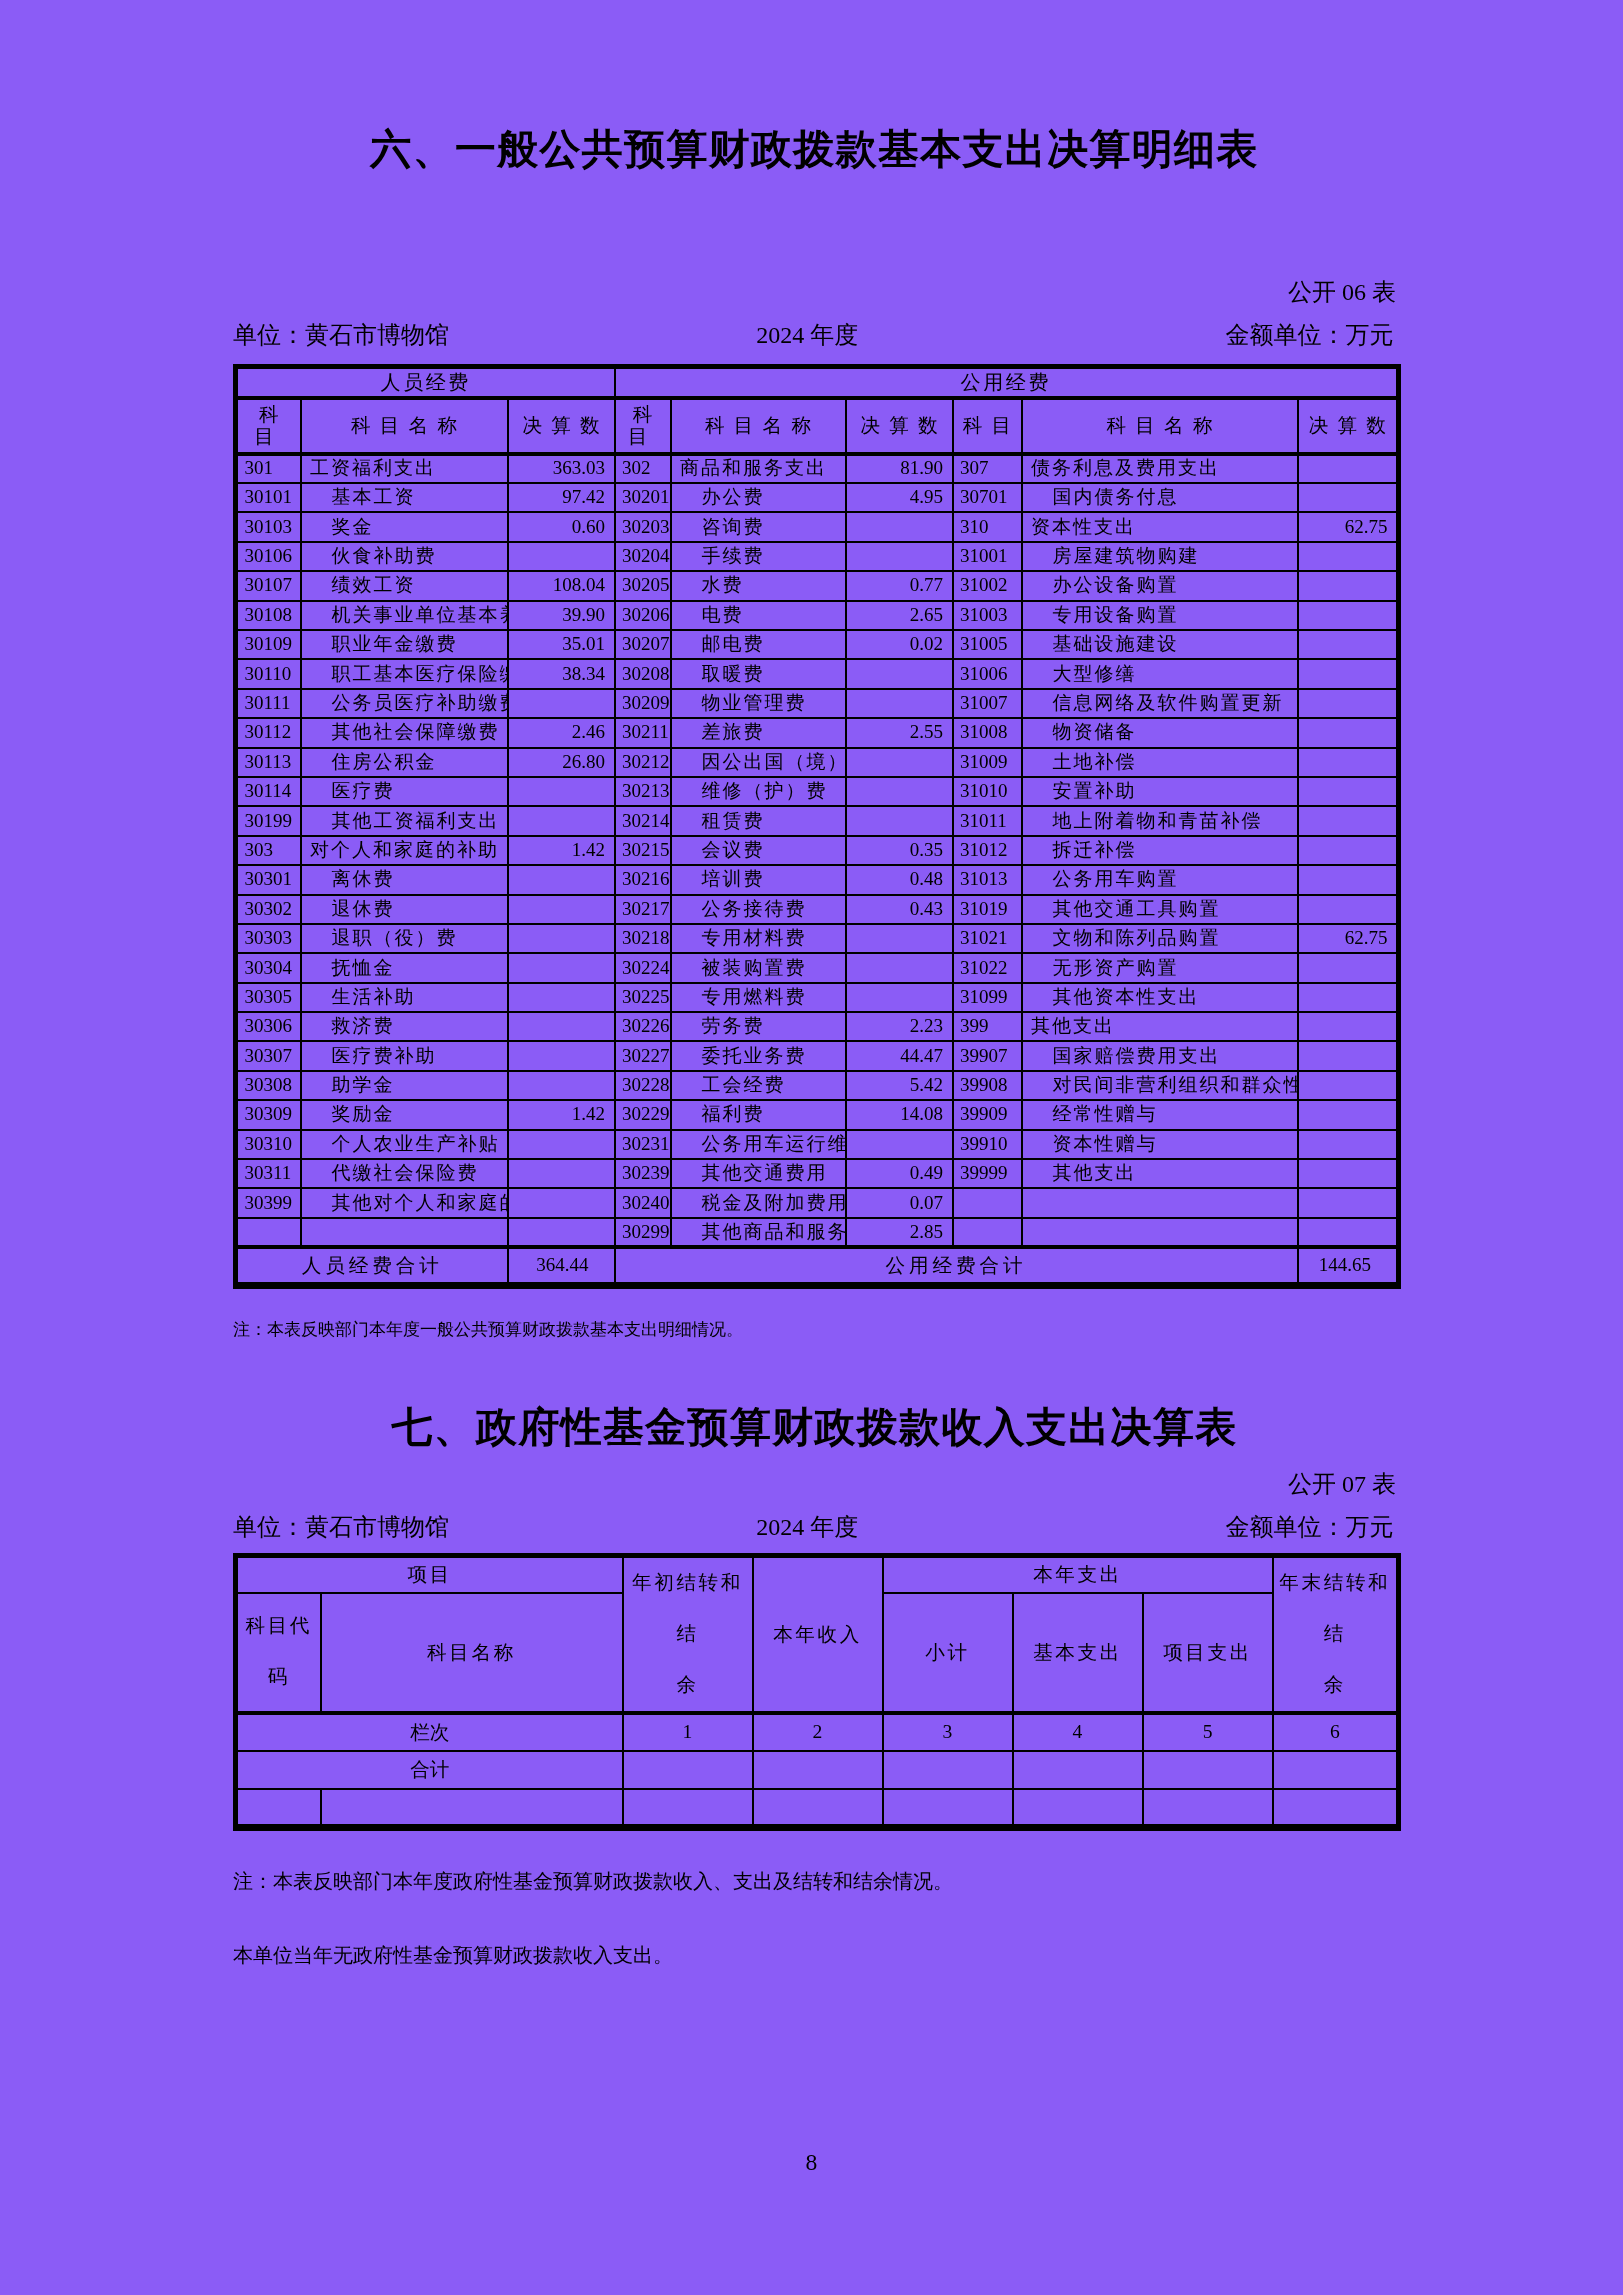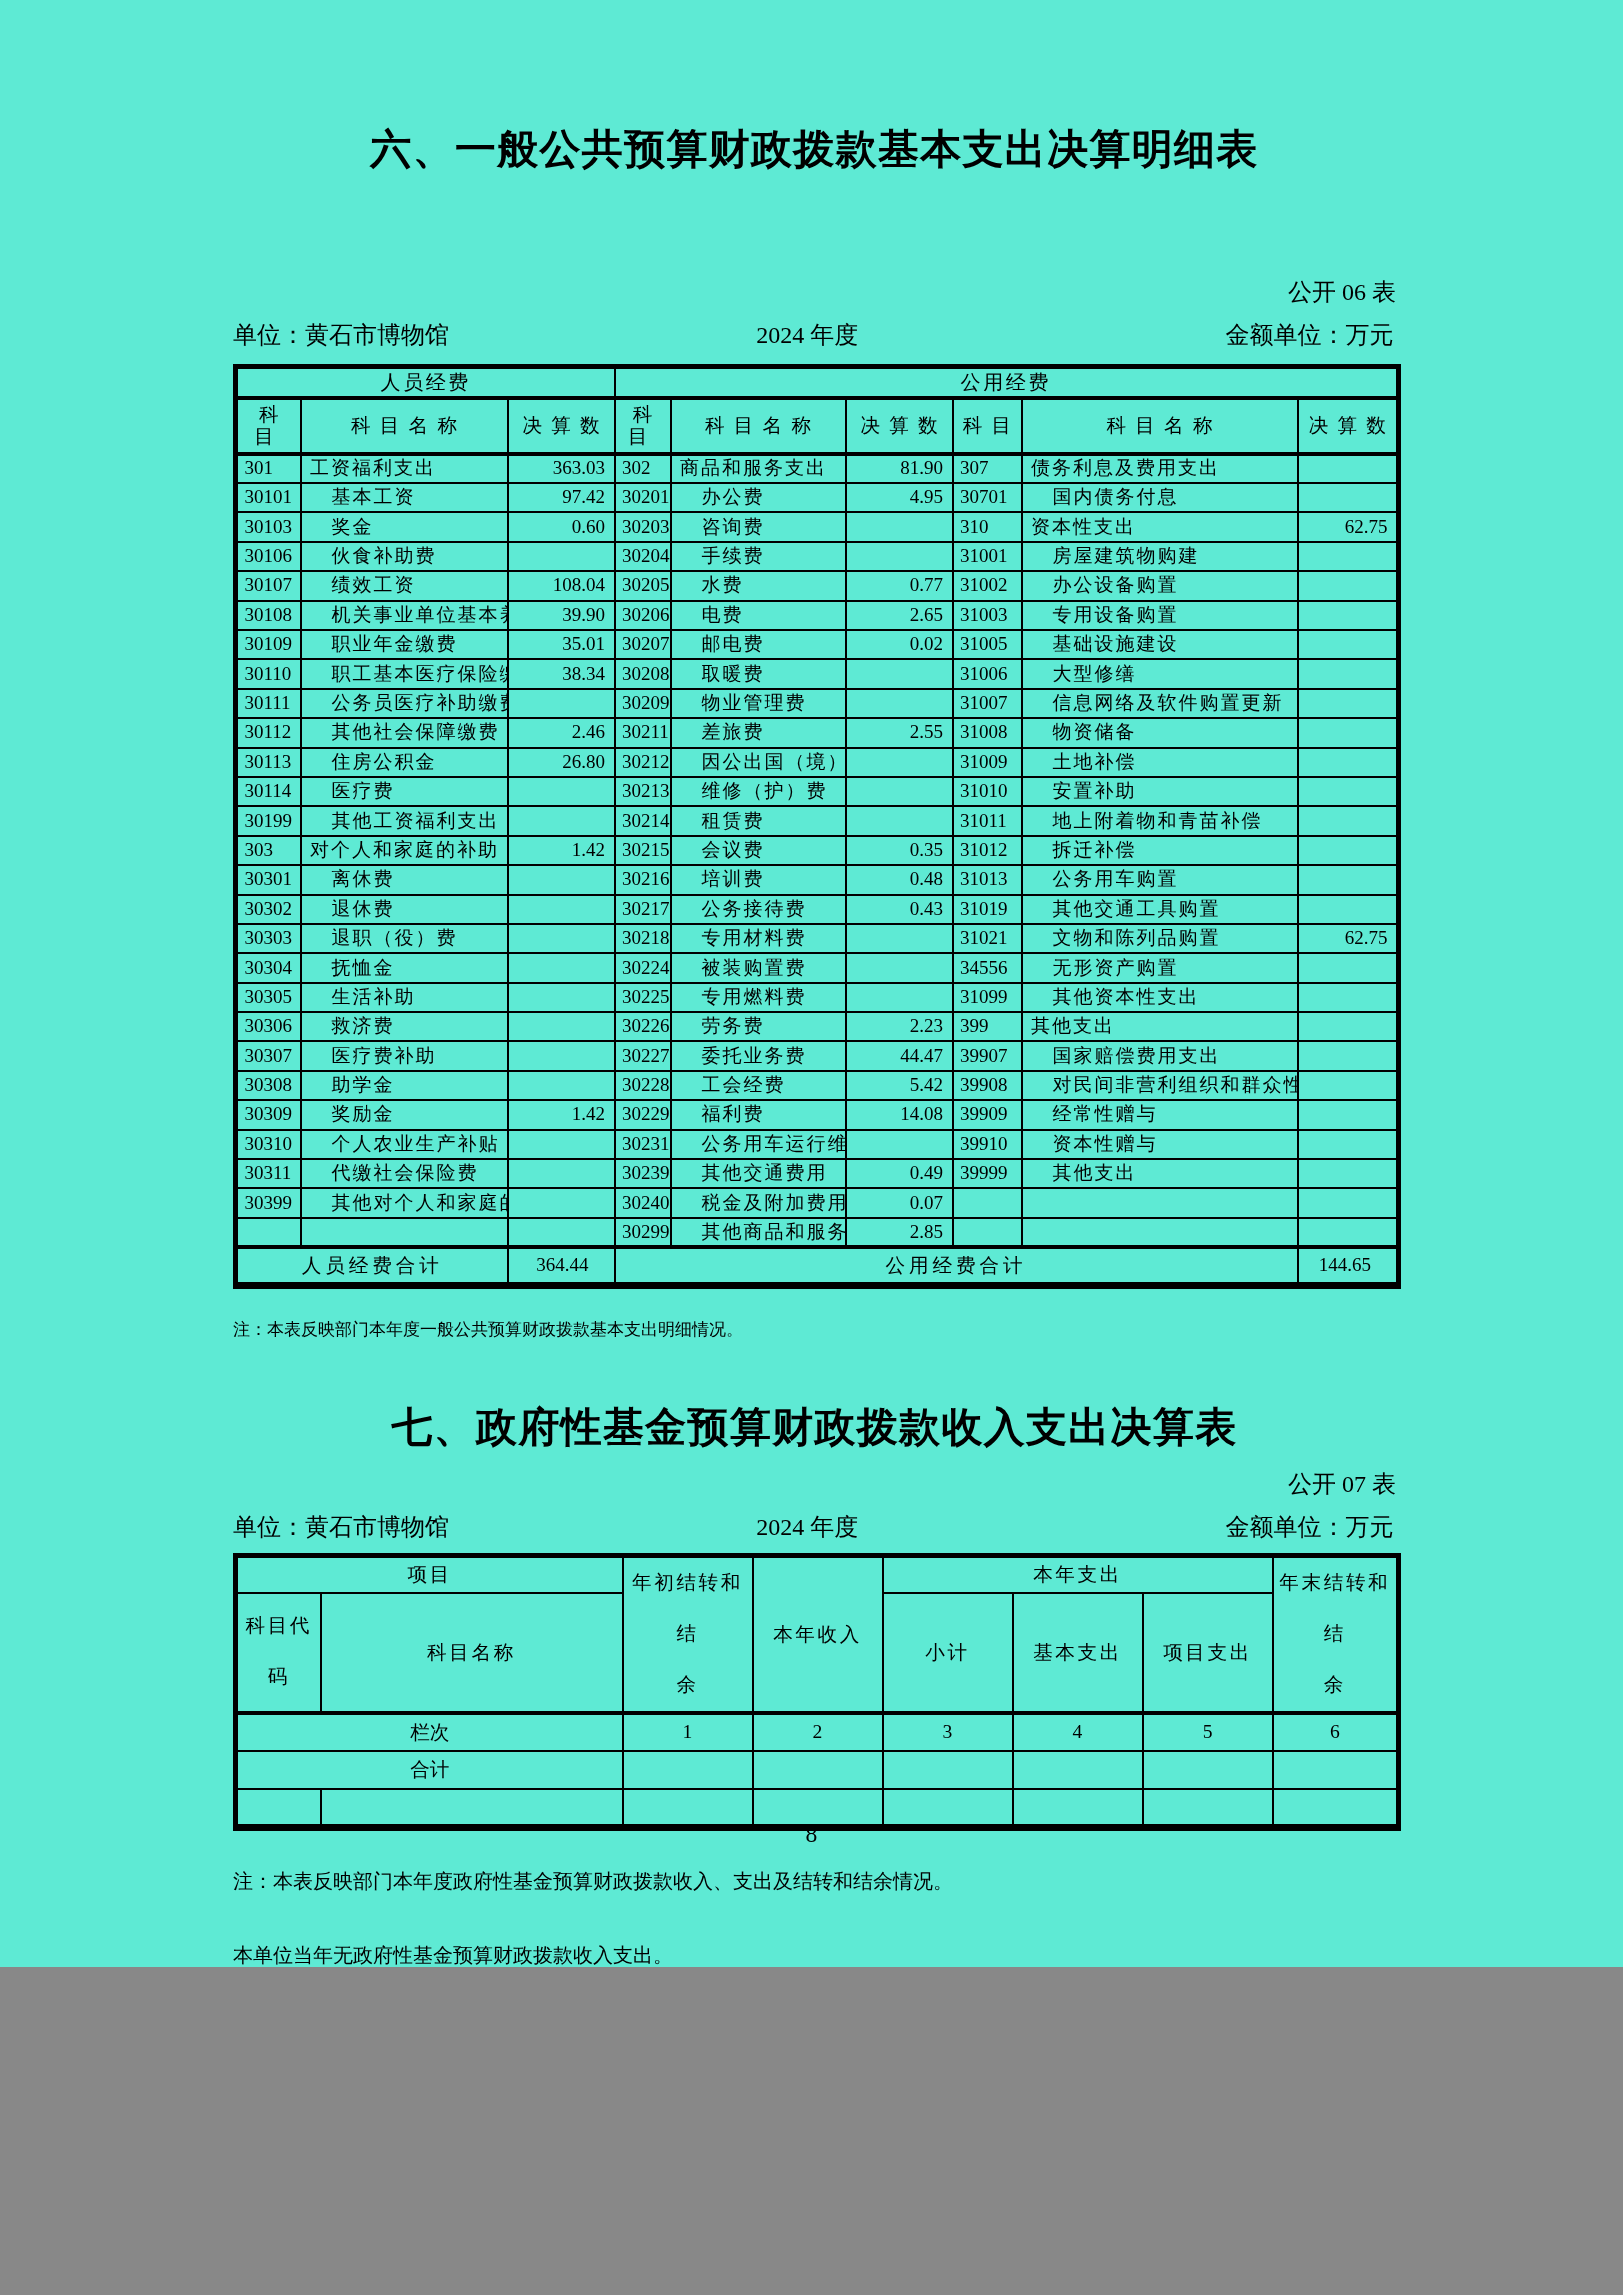--- a/index.html
+++ b/index.html
@@ -1,19 +1,19 @@
 <!DOCTYPE html>
 <html style="font-size:10.5px"><head>
 <meta charset="utf-8">
 <style>
   html,body { margin:0; padding:0; background:#888; }
   * { box-sizing:border-box; }
   .page {
-    width:1623px; height:1967px; position:relative; margin:0 auto;
-    background:#5eead4; color:#000;
+    width:1623px; height:2295px; position:relative; margin:0 auto;
+    background:#8b5cf6; color:#000;
     font-family:"Liberation Serif", serif;
     padding:126px 227px 0 233px;
   }
   .doc-title {
     font-family:"Liberation Sans", sans-serif;
     font-weight:bold; font-size:41px; line-height:1.15;
     text-align:center; margin:0; letter-spacing:1.3px;
   }
   .title2 { margin-top:63px; }
   .pub-label { text-align:right; font-size:24px; margin-top:103px; }
@@ -279,21 +279,21 @@
           <td class="name lvl2">文物和陈列品购置</td>
           <td class="num">62.75</td>
         </tr>
         <tr>
           <td class="code">30304</td>
           <td class="name lvl2">抚恤金</td>
           <td class="num"></td>
           <td class="code">30224</td>
           <td class="name lvl2">被装购置费</td>
           <td class="num"></td>
-          <td class="code">34556</td>
+          <td class="code">31022</td>
           <td class="name lvl2">无形资产购置</td>
           <td class="num"></td>
         </tr>
         <tr>
           <td class="code">30305</td>
           <td class="name lvl2">生活补助</td>
           <td class="num"></td>
           <td class="code">30225</td>
           <td class="name lvl2">专用燃料费</td>
           <td class="num"></td>

